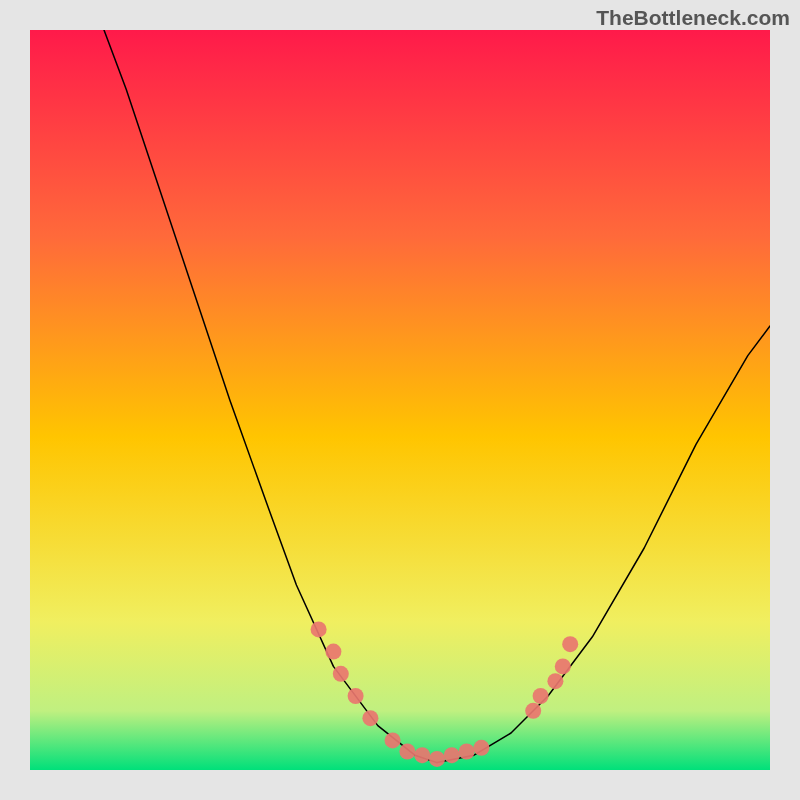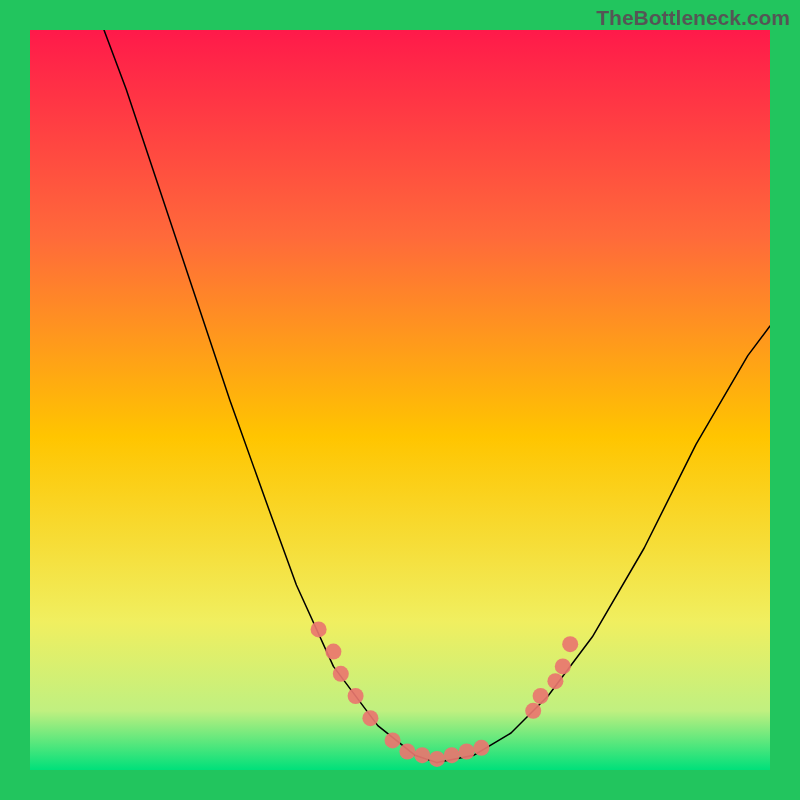--- a/index.html
+++ b/index.html
@@ -8,21 +8,21 @@
     background: #000;
     width: 800px;
     height: 800px;
     overflow: hidden;
     font-family: Arial, sans-serif;
   }
   .container {
     position: relative;
     width: 800px;
     height: 800px;
-    background: #22c55e;
+    background: #e5e5e5;
   }
   .watermark {
     position: absolute;
     top: 6px;
     right: 10px;
     color: #555555;
     font-size: 21px;
     font-weight: bold;
     z-index: 10;
   }

